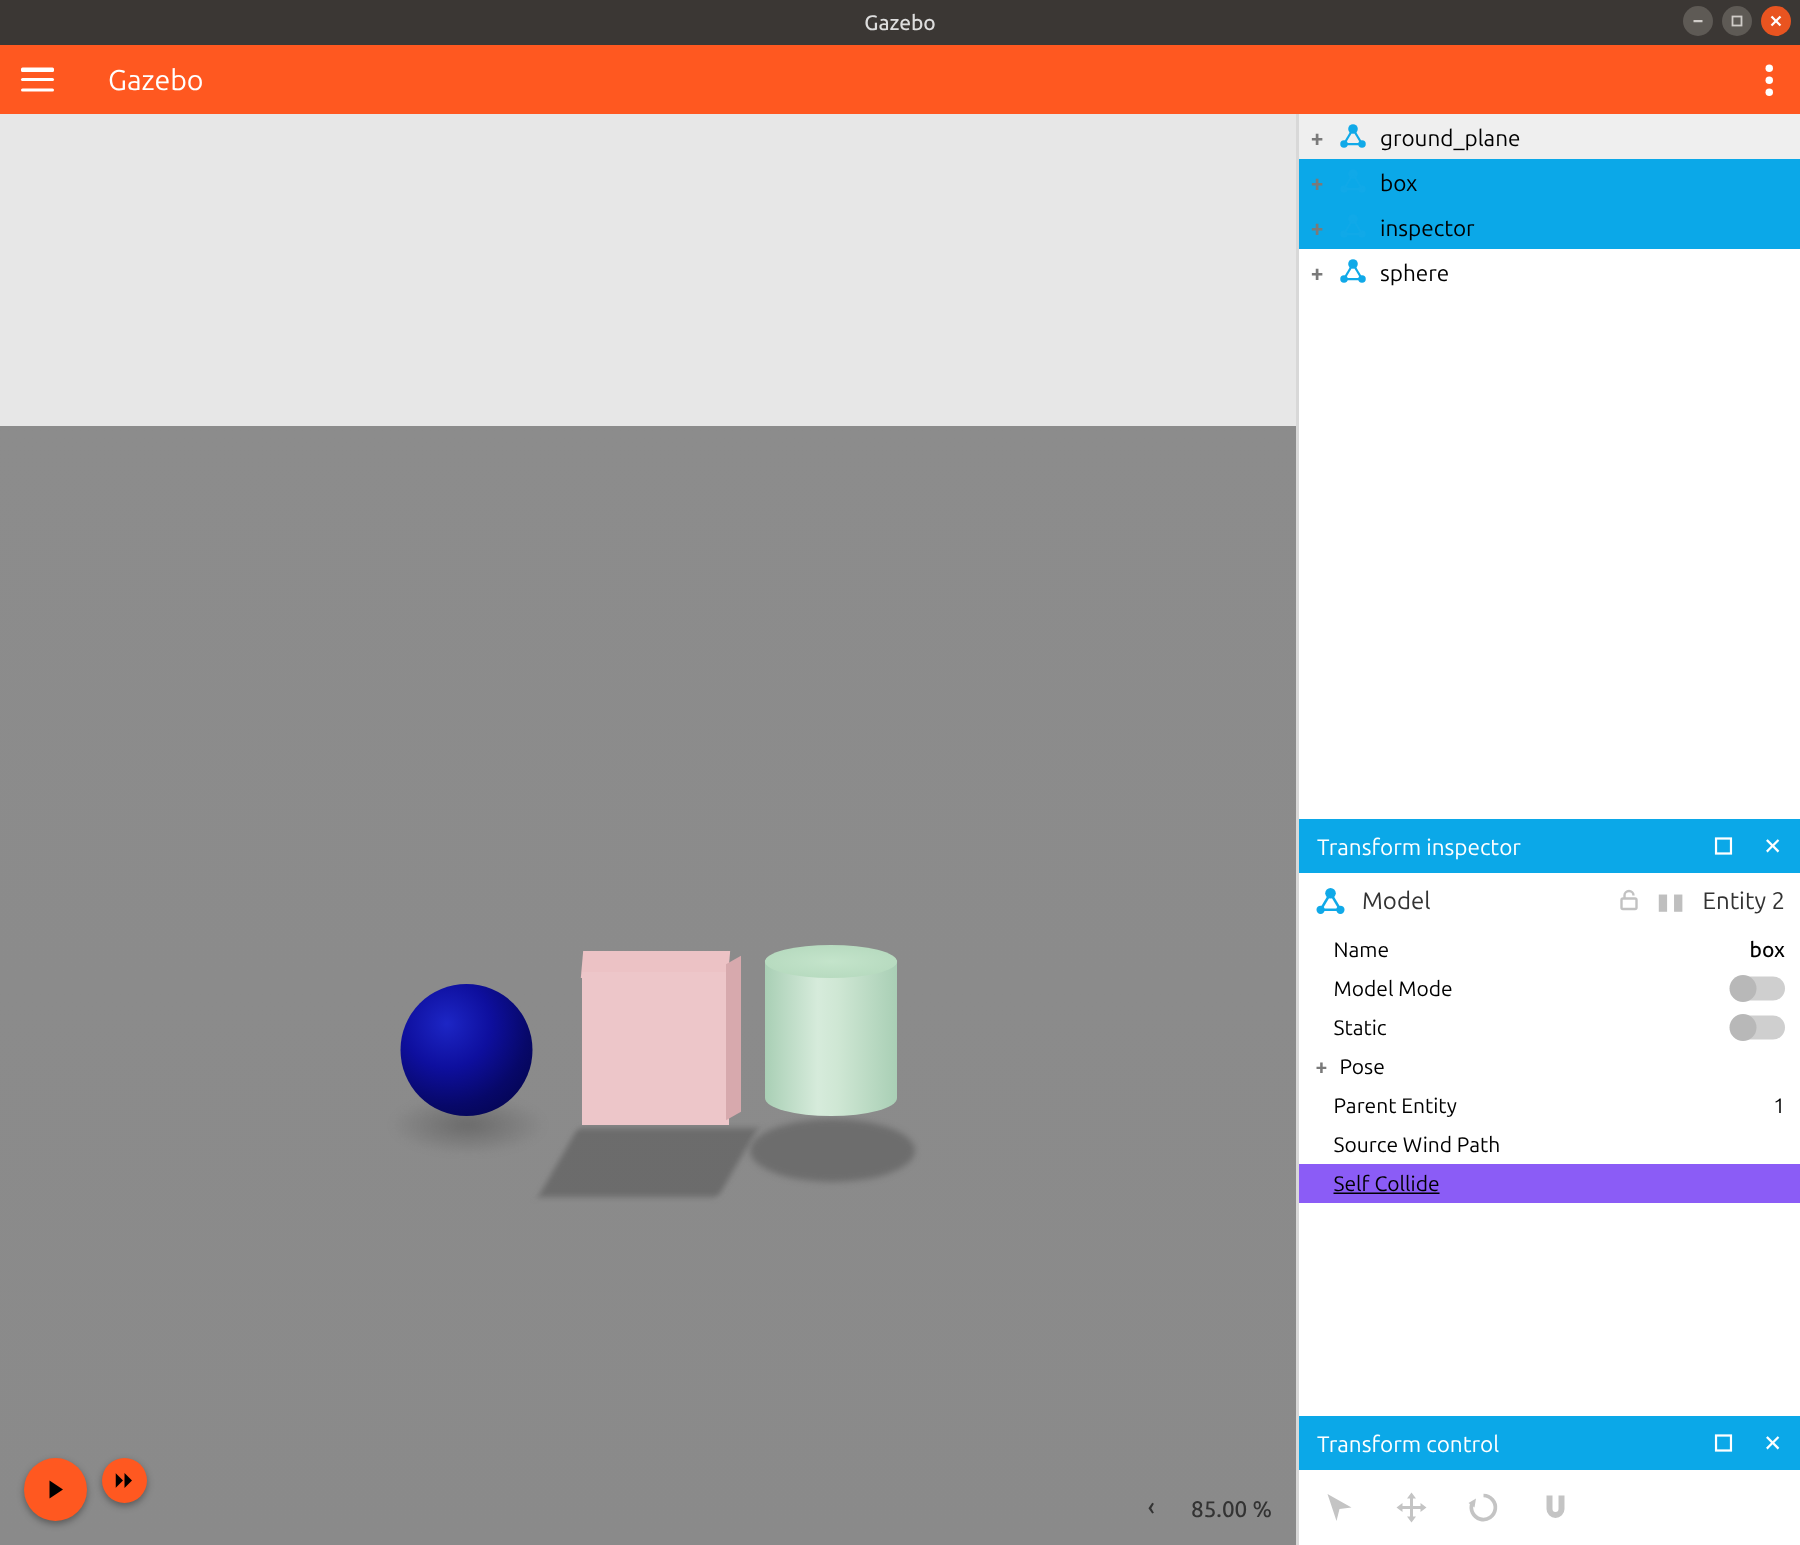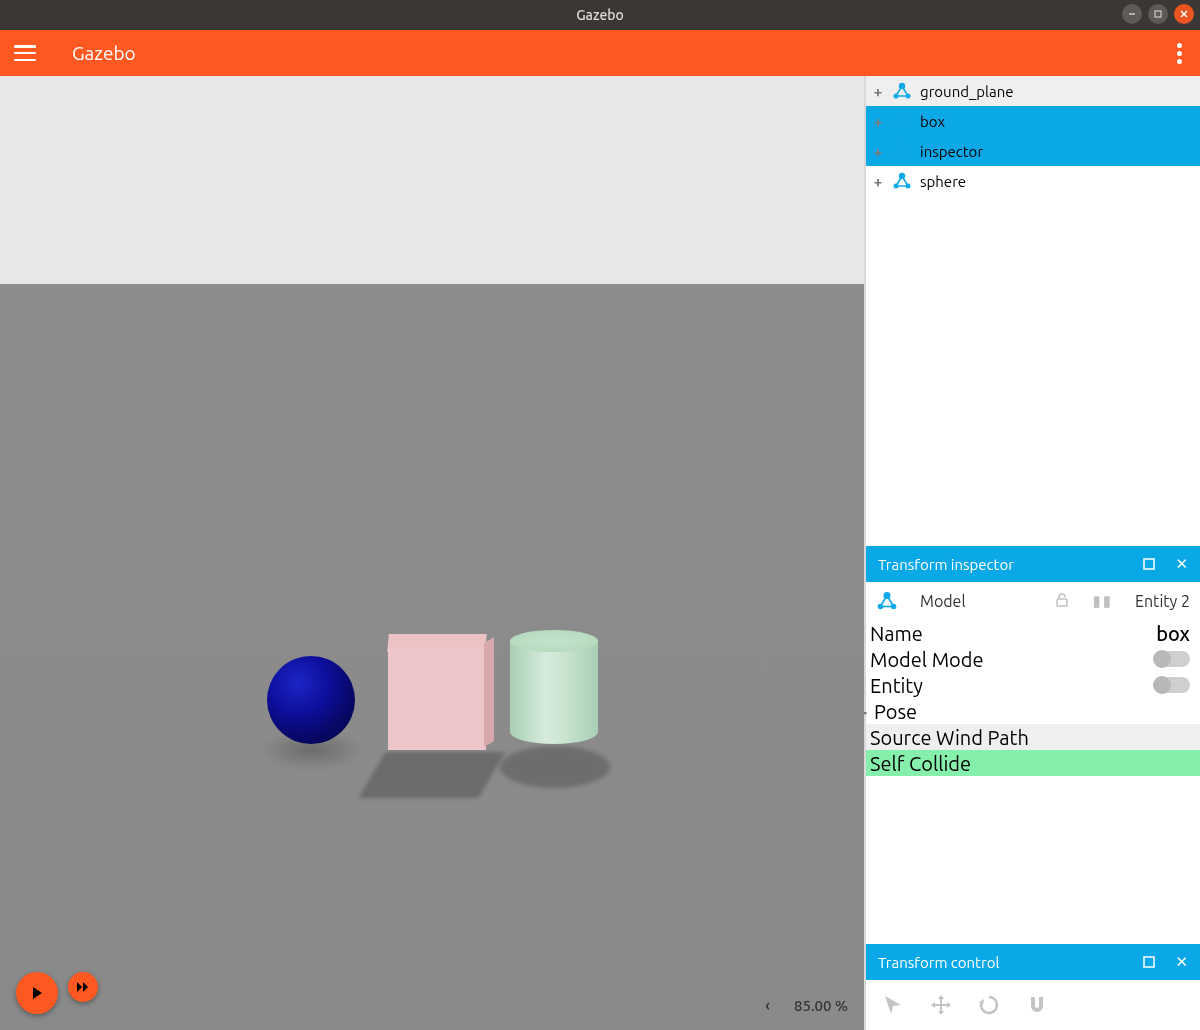--- a/index.html
+++ b/index.html
@@ -64,24 +64,24 @@
   .tree-row:nth-child(even){ background:#fff;}
   .tree-row.selected{ background:#0ba8e8; color:#000;}
   .expander{ width:12px; text-align:center; font-weight:bold; color:#7a7a7a;}
   .model-icon svg{ display:block;}
   .light-icon{ width:18px; height:18px; display:flex; align-items:center; justify-content:center;}
 
   .panel-head{ height:36px; background:#0ba8e8; color:#fff; display:flex; align-items:center; padding:0 12px; justify-content:space-between; font-size:15px;}
   .panel-head .controls{ display:flex; gap:20px; align-items:center;}
   .panel-head .controls span{ cursor:pointer;}
 
-  .inspector-top{ display:flex; align-items:center; padding:8px 10px; gap:22px; font-size:16px; color:#333; background:#fff;}
+  .inspector-top{ display:flex; align-items:center; padding:8px 10px; gap:10px; font-size:16px; color:#333; background:#fff;}
   .inspector-top .spacer{ flex:1;}
   .inspector-top .ic{ color:#bfbfbf; cursor:pointer; font-size:15px;}
-  .prop{ display:flex; align-items:center; justify-content:space-between; padding:4px 10px 4px 4px; font-size:20px; height:26px;}
+  .prop{ display:flex; align-items:center; justify-content:space-between; padding:4px 10px 4px 23px; font-size:14px; height:26px;}
   .prop:nth-child(odd){ background:#efefef;} 
   .prop .k{ display:flex; align-items:center; gap:6px;}
   .toggle{ width:36px; height:16px; background:#cfcfcf; border-radius:8px; position:relative; cursor:pointer;}
   .toggle::after{ content:""; position:absolute; width:18px; height:18px; background:#b8b8b8; border-radius:50%; top:-1px; left:-1px;}
 
   .inspector-body{ flex:0 0 auto;}
   .inspector-gap{ flex:1;}
 
   .transform-tools{ height:50px; display:flex; align-items:center; gap:22px; padding:0 14px;}
   .tool-ic{ width:26px; height:26px; color:#b8b8b8; cursor:pointer; display:flex; align-items:center; justify-content:center;}
@@ -264,35 +264,39 @@
     <div class="inspector-body">
       <div class="prop" style="background:#fff;">
           <span class="k">Name</span>
           <span style="font-weight:500;">box</span>
         </div>
       <div class="prop">
           <span class="k">Model Mode</span>
           <span class="toggle"></span>
         </div>
       <div class="prop" style="background:#fff;">
-          <span class="k">Entity</span>
+          <span class="k">Static</span>
           <span class="toggle"></span>
         </div>
       <div class="prop">
           <span class="k">
             <span style="margin-left:-14px; width:12px; text-align:center; color:#7a7a7a; font-weight:bold;">+</span>
             <span>Pose</span>
           </span>
           <span></span>
         </div>
+      <div class="prop" style="background:#fff;">
+          <span class="k">Parent Entity</span>
+          <span>1</span>
+        </div>
       <div class="prop">
           <span class="k">Source Wind Path</span>
           <span></span>
         </div>
-      <div class="prop" style="background:#86efac;">
+      <div class="prop" style="background:#8b5cf6;text-decoration:underline;">
           <span class="k">Self Collide</span>
           <span></span>
         </div>
     </div>
     <div class="inspector-gap"></div>
 
     <div class="panel-head">
       <span>Transform control</span>
       <div class="controls">
         <span>

